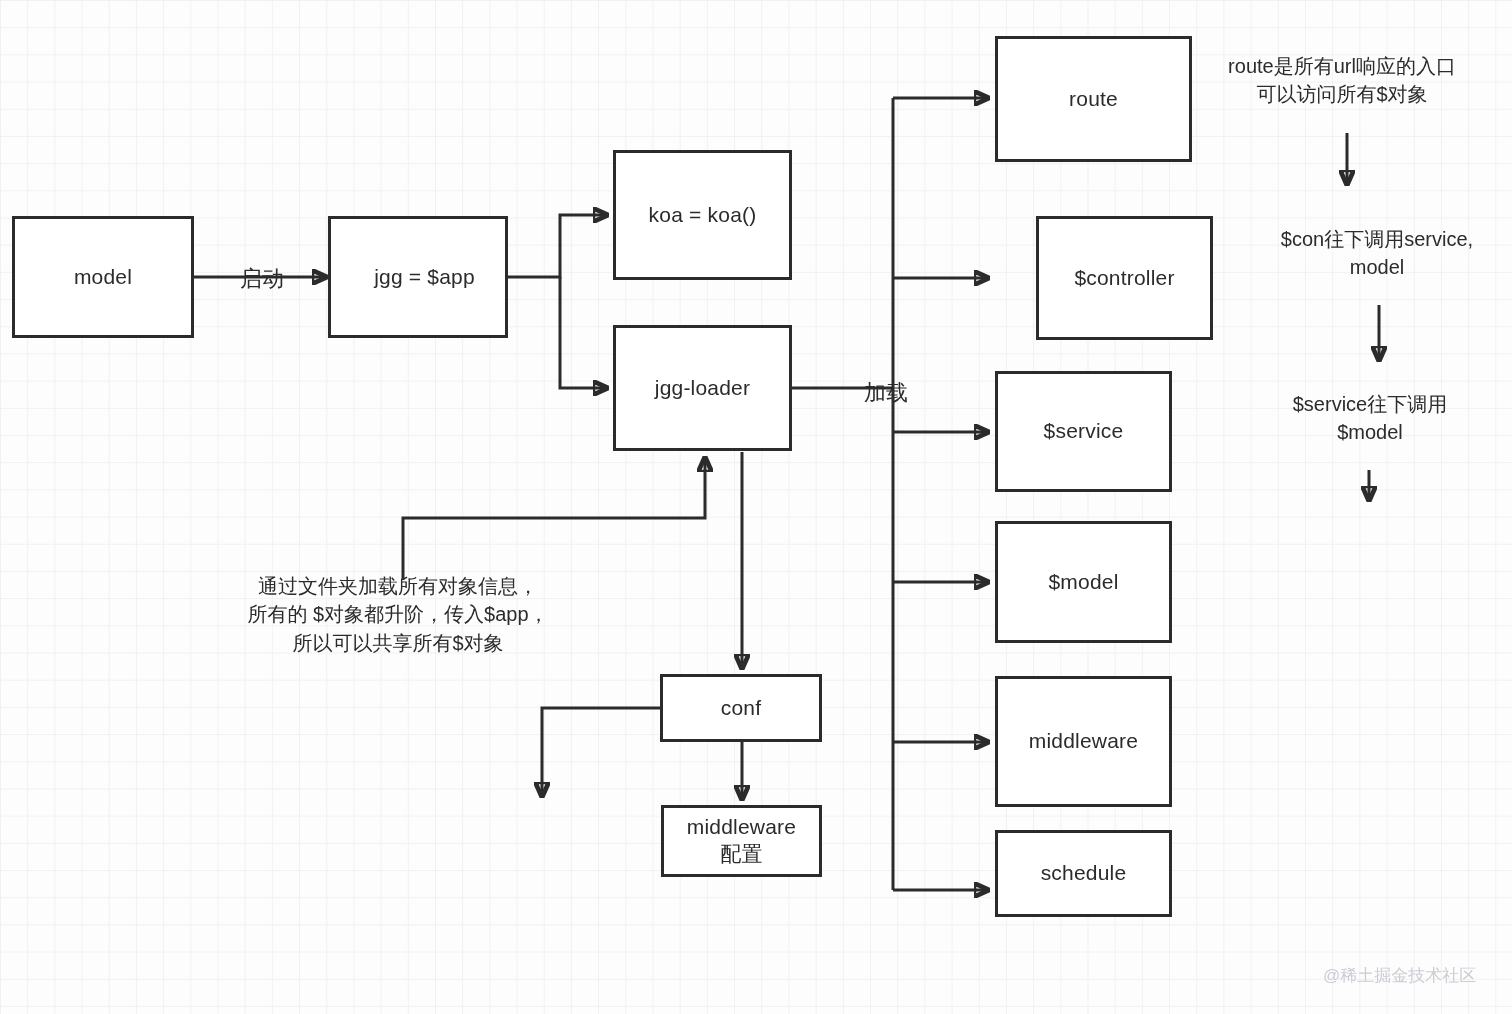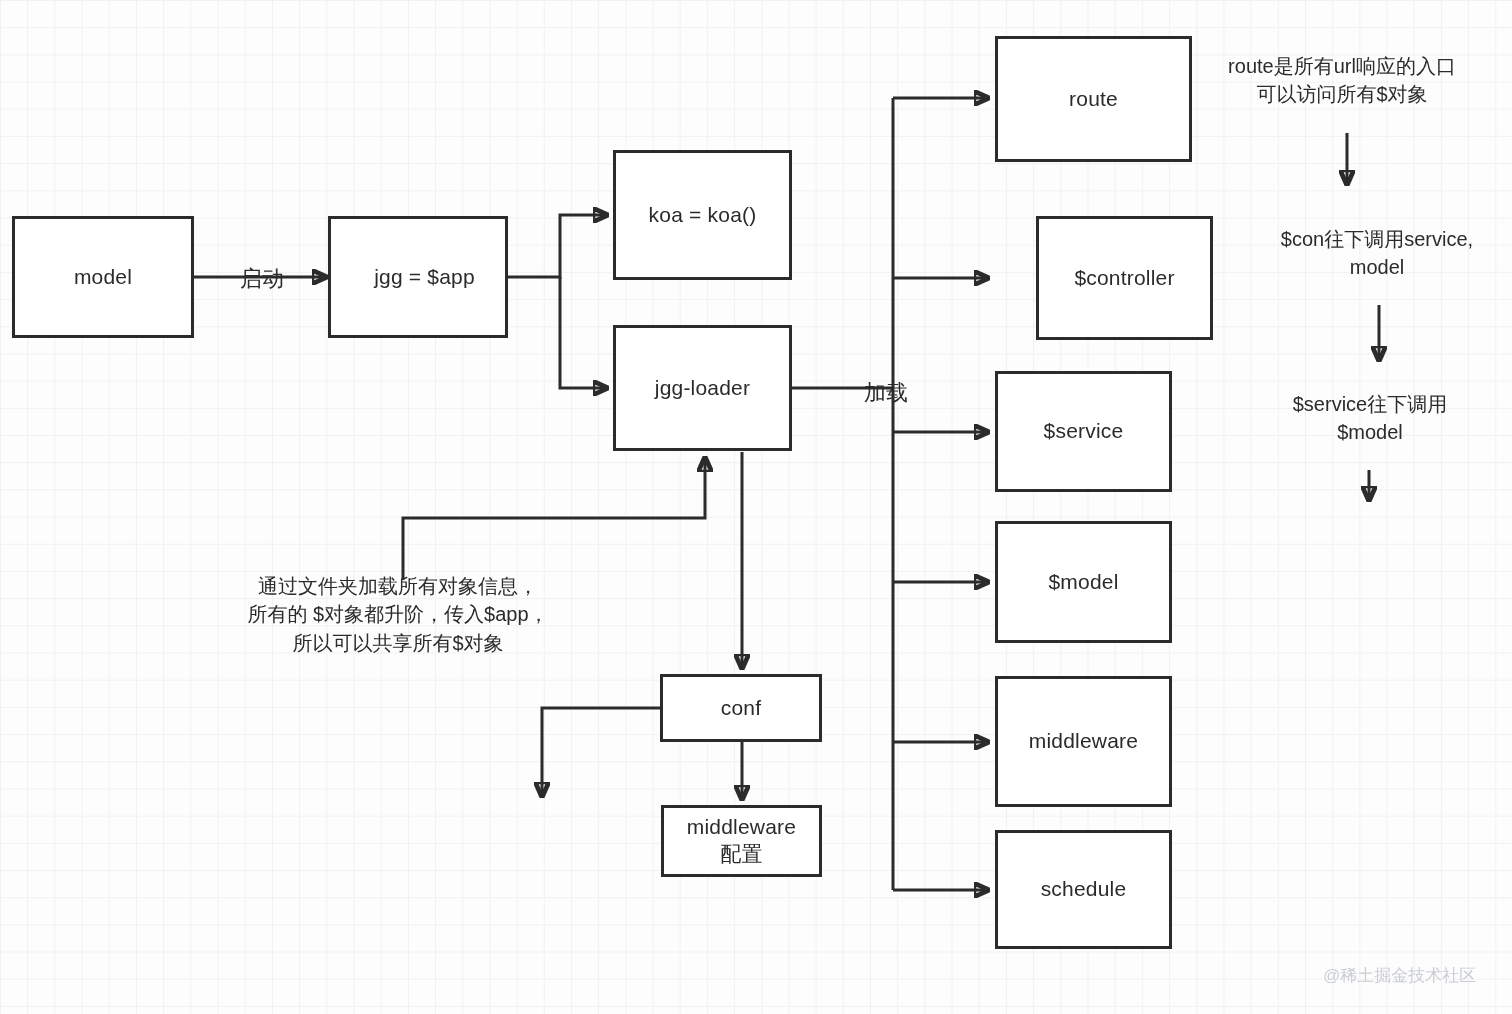--- a/index.html
+++ b/index.html
@@ -127,21 +127,21 @@
   <div class="node" style="left:995px; top:36px;  width:197px; height:126px;">route</div>
 
   <div class="node" style="left:995px; top:216px; width:177px; height:124px;margin-left:41px;">$controller</div>
 
   <div class="node" style="left:995px; top:371px; width:177px; height:121px;">$service</div>
 
   <div class="node" style="left:995px; top:521px; width:177px; height:122px;">$model</div>
 
   <div class="node" style="left:995px; top:676px; width:177px; height:131px;">middleware</div>
 
-  <div class="node" style="left:995px; top:830px; width:177px; height:119px;">schedule</div>
+  <div class="node" style="left:995px; top:830px; width:177px; height:87px;">schedule</div>
 
   <div class="edge-label" style="left:240px; top:264px;">启动</div>
 
   <div class="edge-label" style="left:864px; top:378px;">加载</div>
 
   <div class="note" style="left:228px; top:572px; width:340px;">通过文件夹加载所有对象信息，
 所有的 $对象都升阶，传入$app，
 所以可以共享所有$对象</div>
 
   <div class="note" style="left:1192px; top:52px; width:300px;">route是所有url响应的入口

